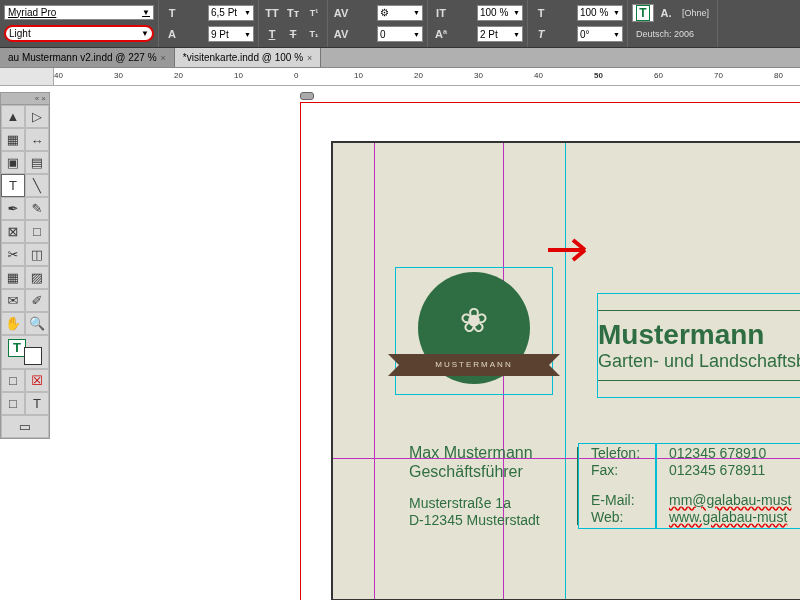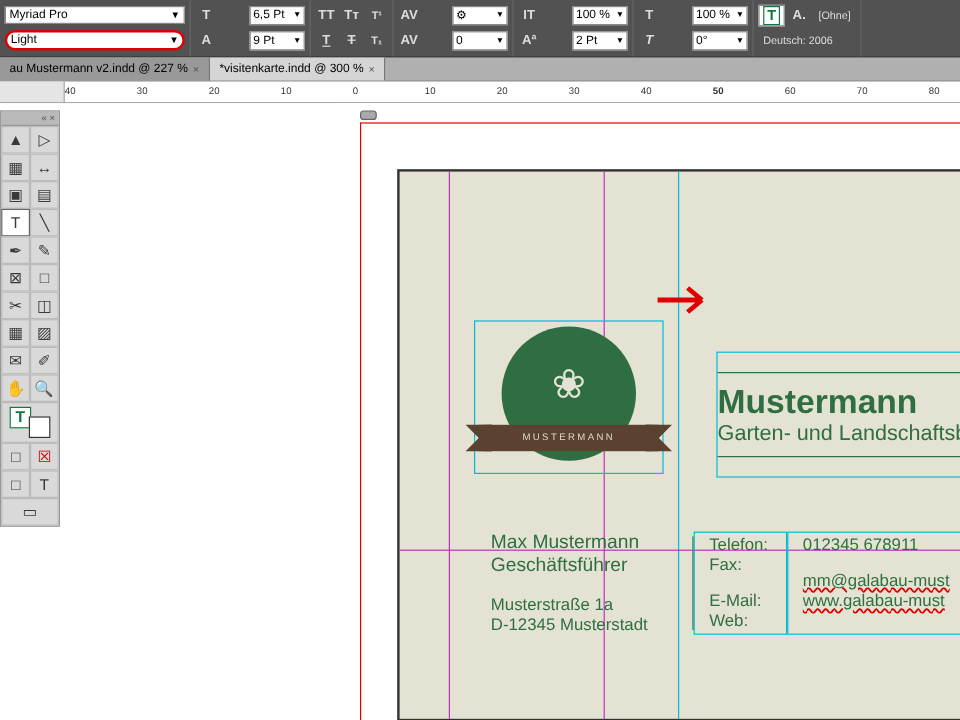--- a/index.html
+++ b/index.html
@@ -3,21 +3,21 @@
 <meta charset="utf-8">
 <style>
 * { box-sizing: border-box; margin: 0; padding: 0; }
 body { font-family: Arial, sans-serif; font-size: 11px; background: #f0f0f0; overflow: hidden; width: 800px; height: 600px; position: relative; }
 
 
 .toolbar { height: 48px; background: #525252; display: flex; align-items: stretch; border-bottom: 1px solid #333; }
 .toolbar-col { display: flex; flex-direction: column; justify-content: space-around; padding: 2px 4px; border-right: 1px solid #666; }
 .toolbar-row { display: flex; align-items: center; gap: 3px; height: 20px; }
 .sel { background: #fff; border: 1px solid #888; font-size: 10px; padding: 1px 3px; display: flex; justify-content: space-between; align-items: center; }
-.sel.font { width: 150px; }
+.sel.font { width: 150px; text-decoration: underline; }
 .sel.style { width: 150px; border: 2px solid #e00000; border-radius: 10px; }
 .sel .arrow { font-size: 8px; }
 .tb-icon { width: 18px; height: 18px; display: inline-flex; align-items: center; justify-content: center; color: #ddd; font-size: 11px; font-weight: bold; cursor: pointer; }
 .tb-input { width: 46px; height: 16px; background: #fff; border: 1px solid #888; font-size: 10px; padding: 0 2px; display: flex; justify-content: space-between; align-items: center; margin-left: 24px; }
 .tb-input .arrow { font-size: 7px; }
 .tb-swatch { width: 22px; height: 18px; background: #fff; border: 1px solid #888; display: flex; align-items: center; justify-content: center; }
 .tb-swatch .t { color: #0a7a3d; background: #fff; padding: 0 2px; border: 1px solid #0a7a3d; font-weight: bold; font-size: 12px; }
 .toolbar-label { color: #ddd; font-size: 9px; padding: 0 4px; }
 
 
@@ -180,21 +180,21 @@
     </div>
   </div>
 </div>
 
 <div class="tabs">
   <div class="tab">
       <span>au Mustermann v2.indd @ 227 %</span>
       <span class="x">×</span>
     </div>
   <div class="tab active">
-      <span>*visitenkarte.indd @ 300 %</span>
+      <span>*visitenkarte.indd @ 100 %</span>
       <span class="x">×</span>
     </div>
 </div>
 
 <div class="ruler-h">
   <div class="ruler-corner"></div>
   <div class="ruler-ticks" id="ruler">
       <span style="left: 0px;">40</span>
       <span style="left: 60px;">30</span>
       <span style="left: 120px;">20</span>
@@ -287,20 +287,21 @@
           </div>
           <div class="info-divider"></div>
           <div class="info-col" style="width:78px">
             <div class="info-row">Telefon:</div>
             <div class="info-row">Fax:</div>
             <div style="height:12px"></div>
             <div class="info-row">E-Mail:</div>
             <div class="info-row">Web:</div>
           </div>
           <div class="info-col">
+            <div class="info-row">012345 678910</div>
             <div class="info-row">012345 678911</div>
             <div style="height:12px"></div>
             <div class="info-row underline">mm@galabau-must</div>
             <div class="info-row underline">www.galabau-must</div>
           </div>
         </div>
       </div>
     </div>
   </div>
 </div>

